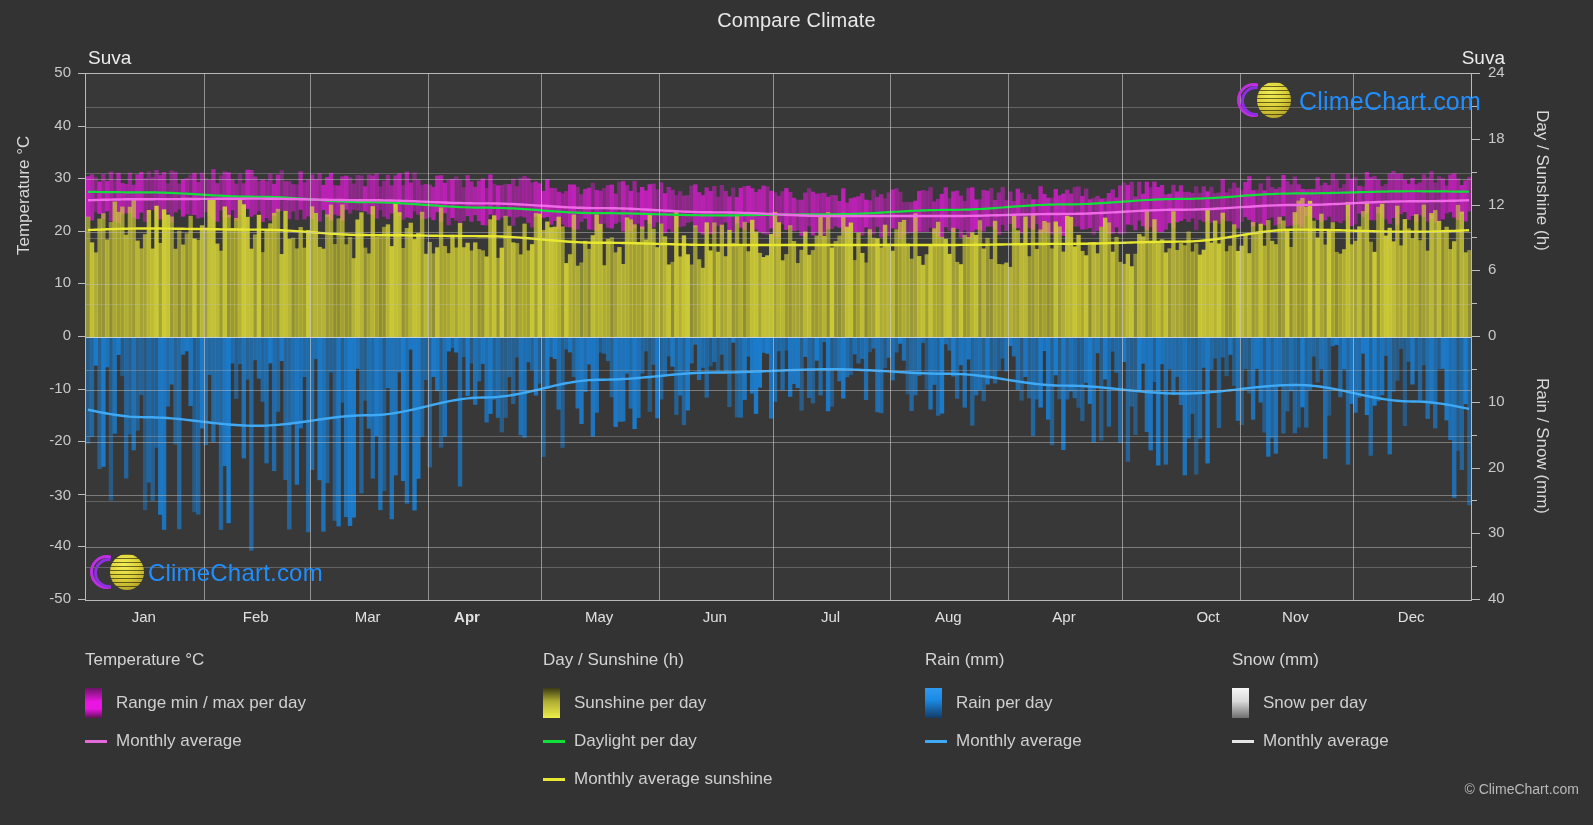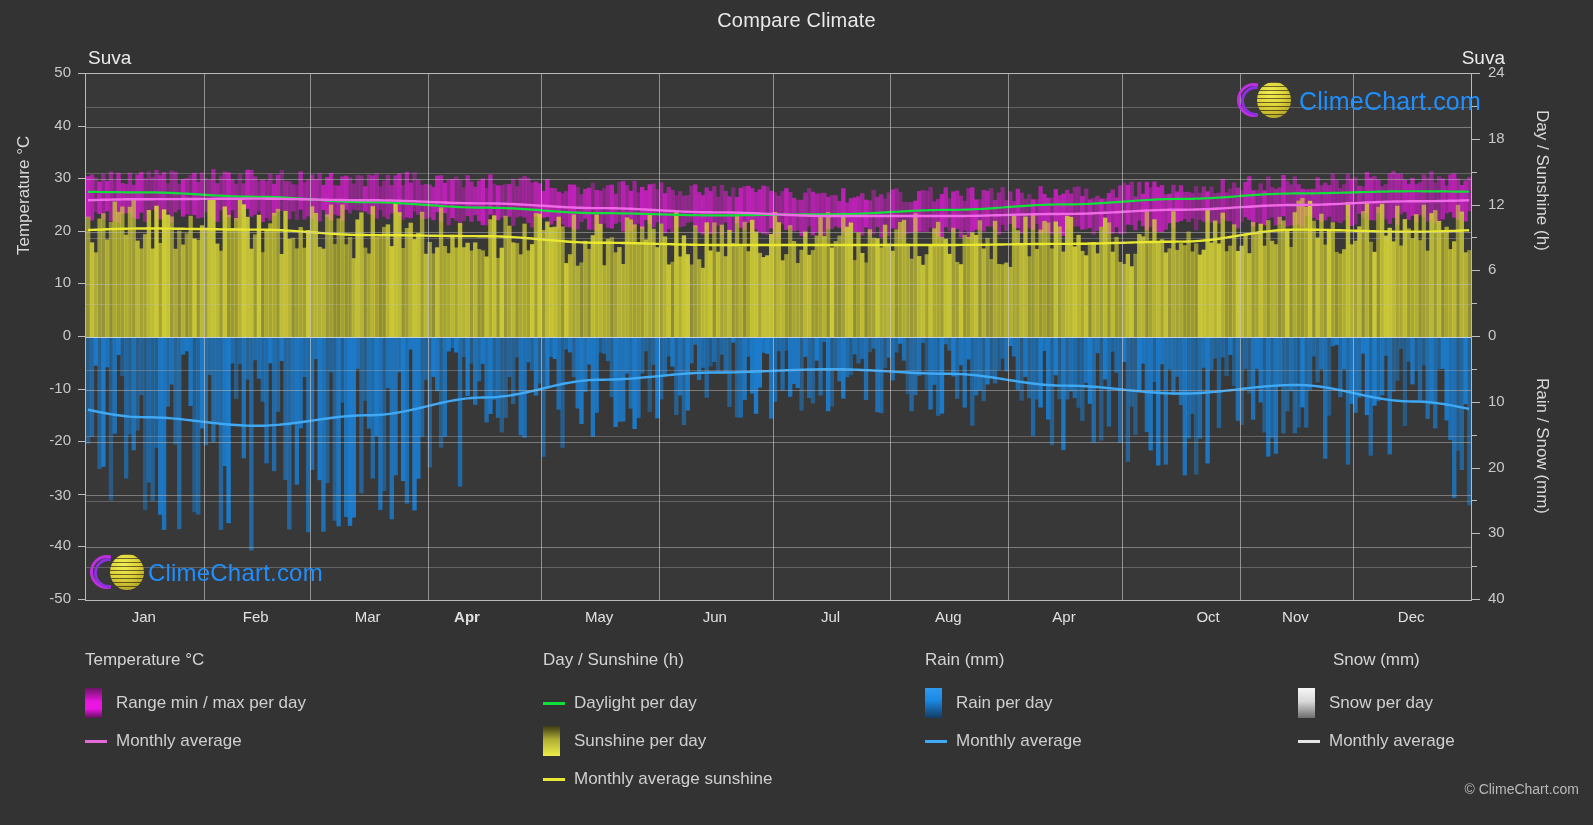--- a/index.html
+++ b/index.html
@@ -1334,28 +1334,28 @@
             <span class="sw-line" style="background: rgb(227, 106, 216); width: 19px;"></span>
           </span>
           <span class="lbl">Monthly average</span>
         </div>
       </div>
   </div>
   <div class="lg-col" id="lg-day" style="left:543px;">
     <div class="lg-head">Day / Sunshine (h)</div>
     <div class="lg-items">
         <div class="lg-row">
+          <span class="sw-box" style="background: linear-gradient(rgb(59, 58, 20) 0%, rgb(176, 174, 50) 45%, rgb(237, 237, 74) 100%);"></span>
+          <span class="lbl">Sunshine per day</span>
+        </div>
+        <div class="lg-row">
           <span class="sw-line-wrap">
             <span class="sw-line" style="background: rgb(18, 224, 58); width: 19px;"></span>
           </span>
           <span class="lbl">Daylight per day</span>
-        </div>
-        <div class="lg-row">
-          <span class="sw-box" style="background: linear-gradient(rgb(59, 58, 20) 0%, rgb(176, 174, 50) 45%, rgb(237, 237, 74) 100%);"></span>
-          <span class="lbl">Sunshine per day</span>
         </div>
         <div class="lg-row">
           <span class="sw-line-wrap">
             <span class="sw-line" style="background: rgb(232, 232, 50); width: 19px;"></span>
           </span>
           <span class="lbl">Monthly average sunshine</span>
         </div>
       </div>
   </div>
   <div class="lg-col" id="lg-rain" style="left:925px;">
@@ -1366,21 +1366,21 @@
           <span class="lbl">Rain per day</span>
         </div>
         <div class="lg-row">
           <span class="sw-line-wrap">
             <span class="sw-line" style="background: rgb(63, 169, 245); width: 19px;"></span>
           </span>
           <span class="lbl">Monthly average</span>
         </div>
       </div>
   </div>
-  <div class="lg-col" id="lg-snow" style="left:1298px;text-align:center;">
+  <div class="lg-col" id="lg-snow" style="left:1232px;">
     <div class="lg-head">Snow (mm)</div>
     <div class="lg-items">
         <div class="lg-row">
           <span class="sw-box" style="background: linear-gradient(rgb(247, 247, 247) 0%, rgb(216, 216, 216) 45%, rgb(110, 110, 110) 100%);"></span>
           <span class="lbl">Snow per day</span>
         </div>
         <div class="lg-row">
           <span class="sw-line-wrap">
             <span class="sw-line" style="background: rgb(230, 230, 230); width: 19px;"></span>
           </span>

